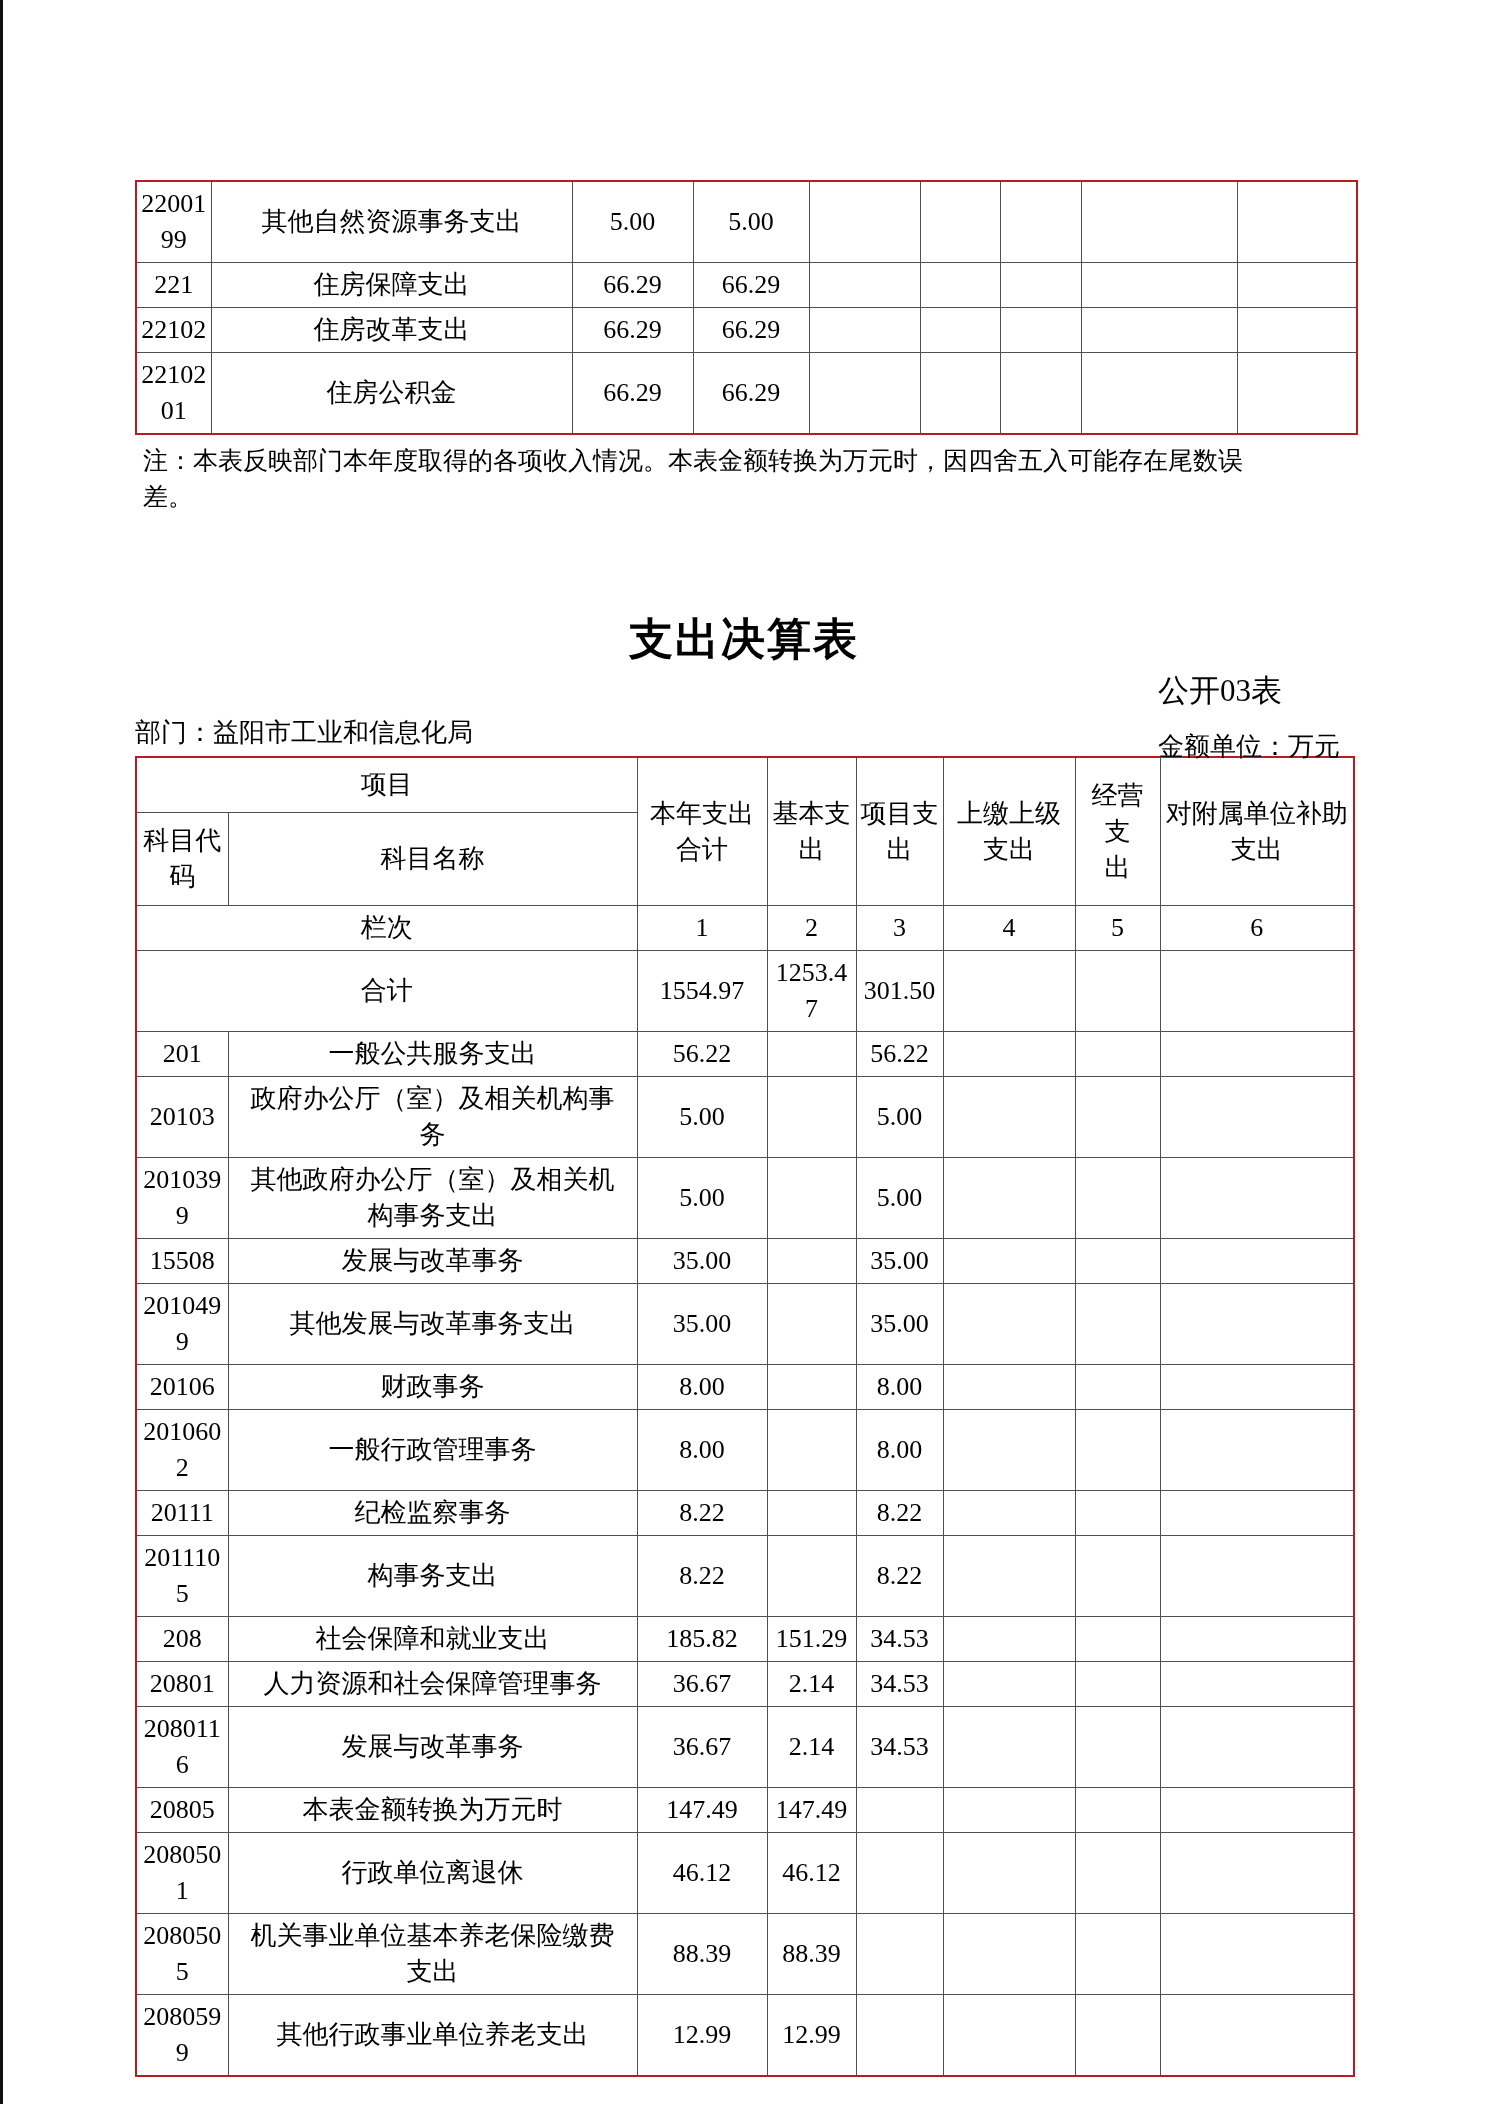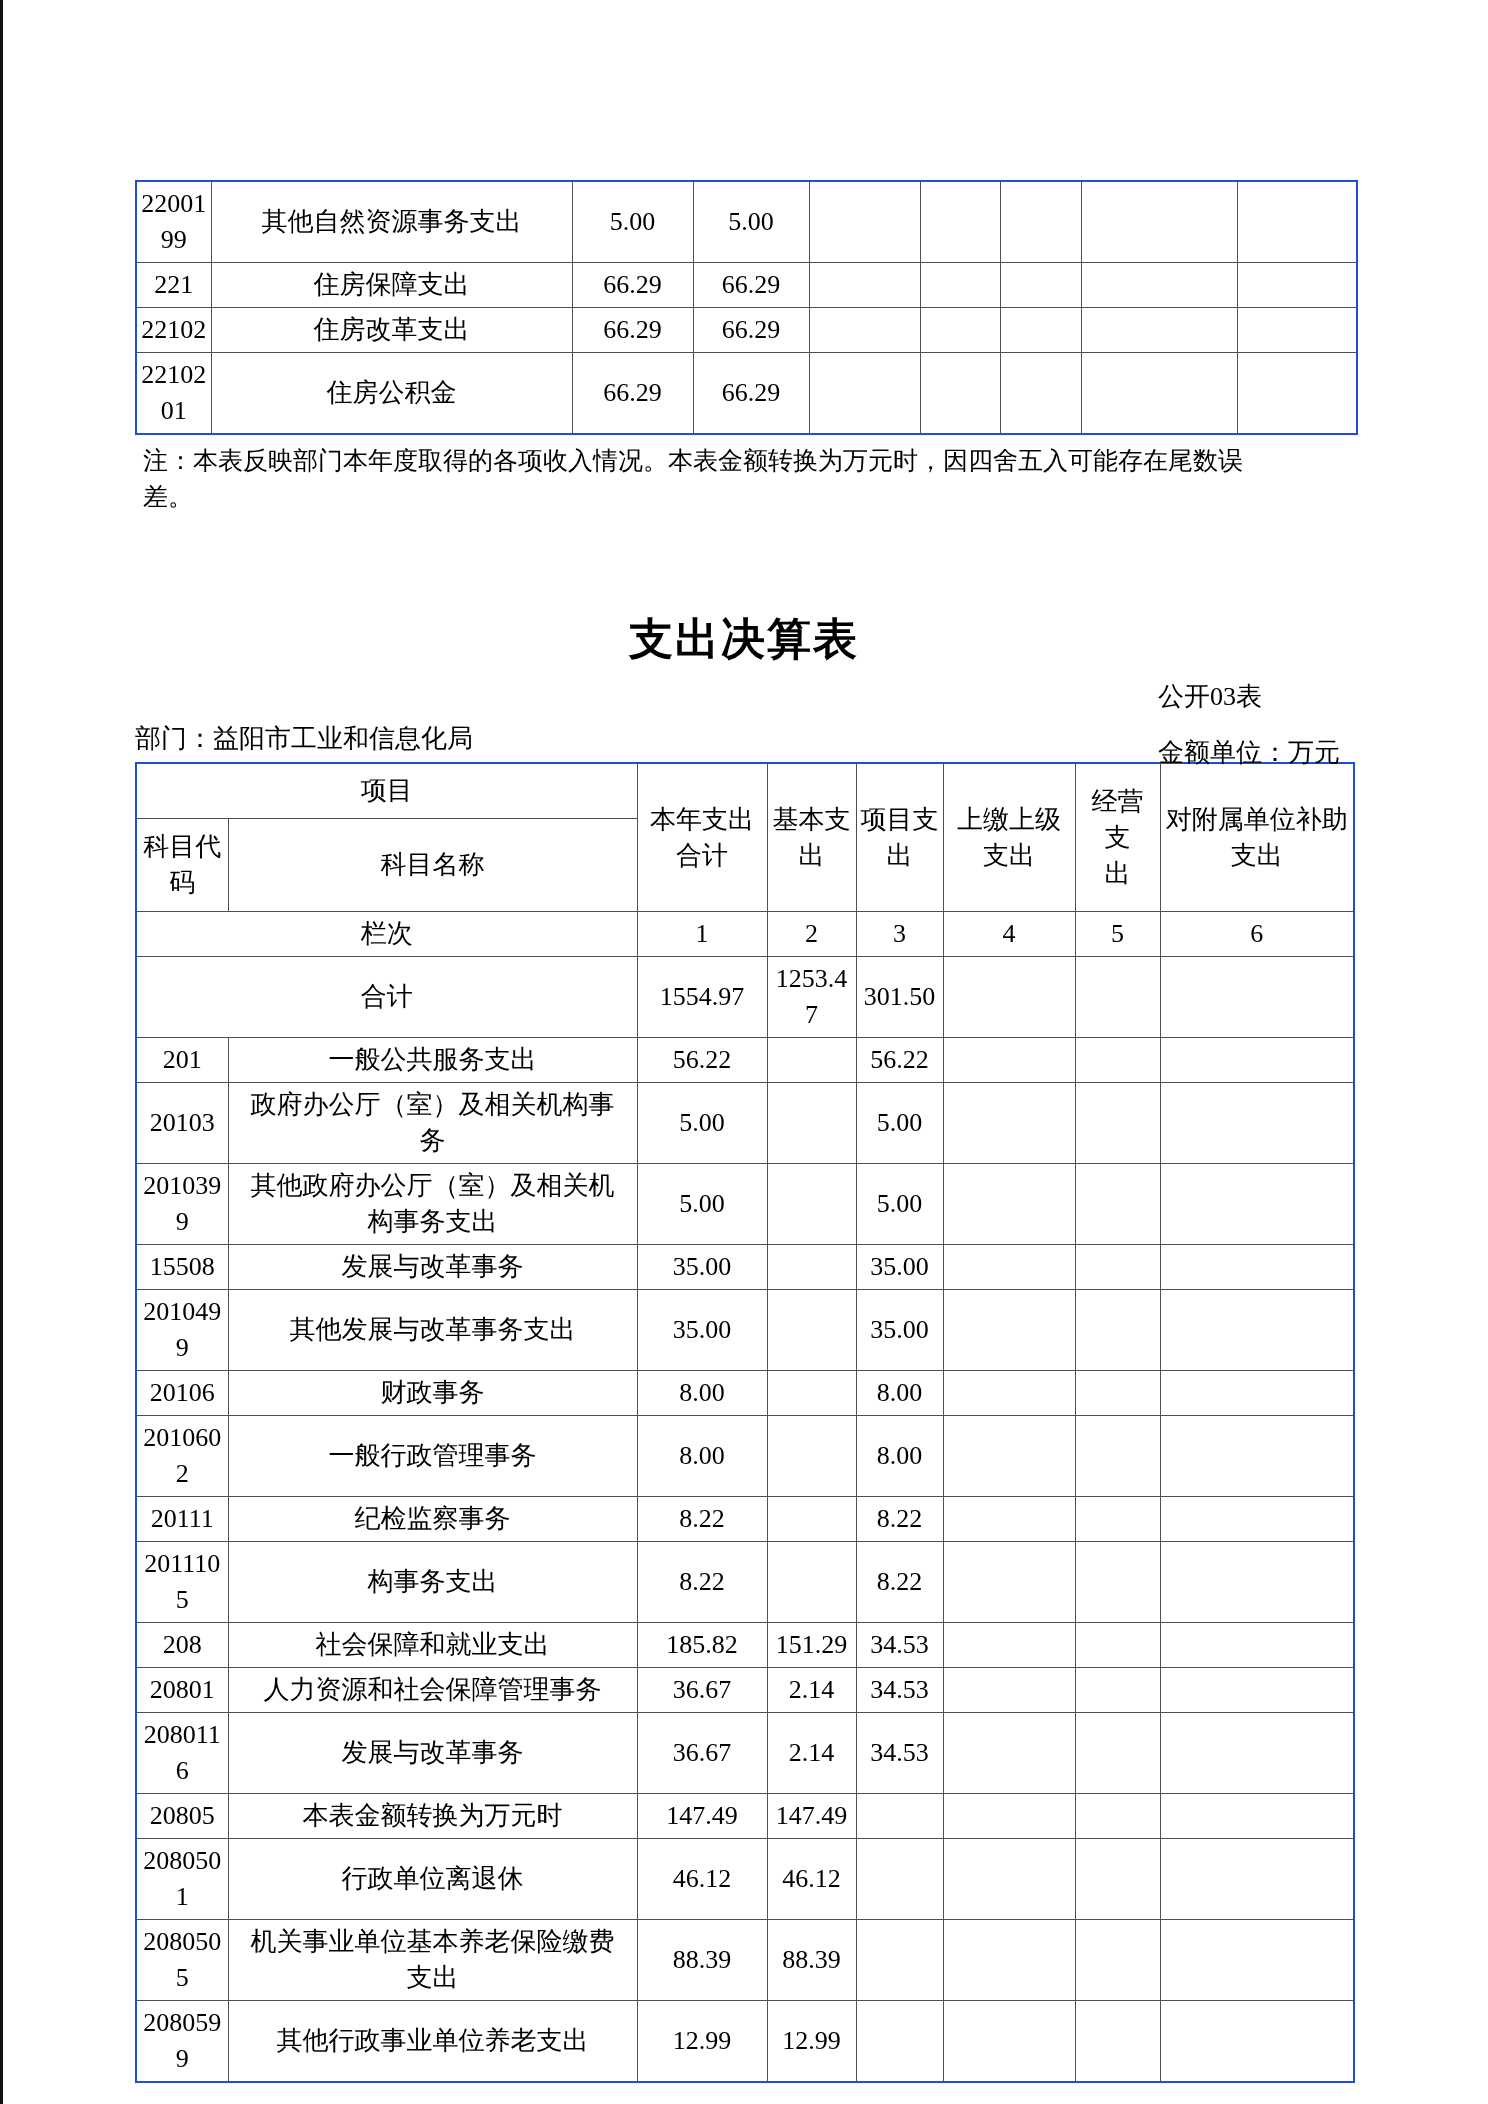--- a/index.html
+++ b/index.html
@@ -8,42 +8,42 @@
     font-family:"Liberation Serif","DejaVu Serif",serif;
     color:#000;
   }
   .left-scan-edge {
     position:absolute; left:0; top:0; width:3px; height:2104px; background:#111;
   }
   .page { padding:180px 0 30px 135px; }
 
   table.tbl {
     border-collapse:collapse; table-layout:fixed;
-    border:2px solid #1d4ed8; background:#fff;
+    border:2px solid #b91c1c; background:#fff;
   }
   table.tbl td {
     border:1px solid #4f4f4f;
     font-size:26px; line-height:36px;
     padding:4px; vertical-align:middle;
     white-space:pre-line; overflow:hidden;
     text-align:center;
   }
   td.code  { text-align:left;  padding-left:5px;  word-break:break-all; }
   td.name  { text-align:left;  padding-left:7px; }
   td.num   { text-align:right; padding-right:5px; word-break:break-all; }
   td.empty { }
 
   .note {
     width:1300px; margin:8px 8px 0; font-size:25px; line-height:36px; white-space:pre-line;
   }
   .title {
     width:1218px; margin:95px 0 0; text-align:center;
     font-size:44px; line-height:60px; font-weight:bold; letter-spacing:2px;
   }
-  .table-code { margin:10px 0 0 1023px; font-size:26px; line-height:34px; }
+  .table-code { margin:4px 0 0 1023px; font-size:31px; line-height:34px; }
   .meta-row   { position:relative; width:1218px; margin-top:8px; font-size:26px; line-height:34px; }
   .meta-row .unit { position:absolute; left:1023px; top:14px; }
   table.expense { margin-top:6px; }
   tr.hrow1 td { height:46px; }
   tr.hrow2 td { height:84px; }
   tr.lanci td { height:34px; }
   tr.total-row td { height:60px; }
 </style>
 </head>
 <body>

